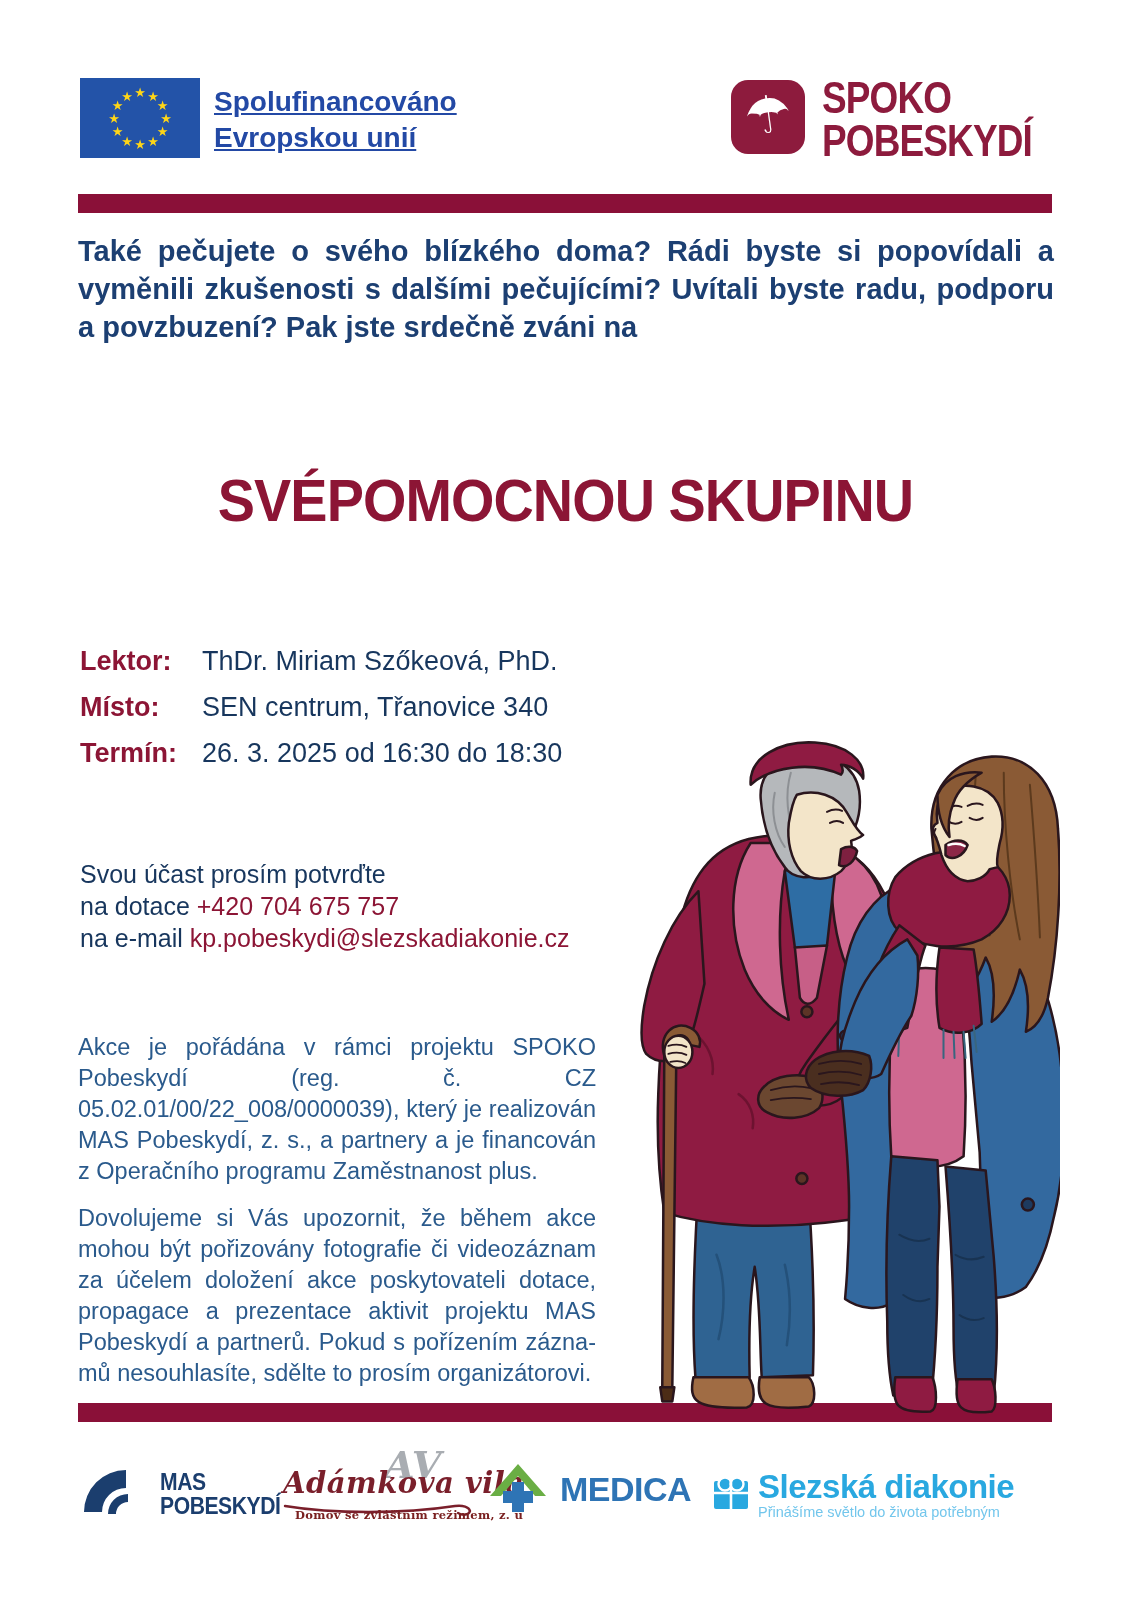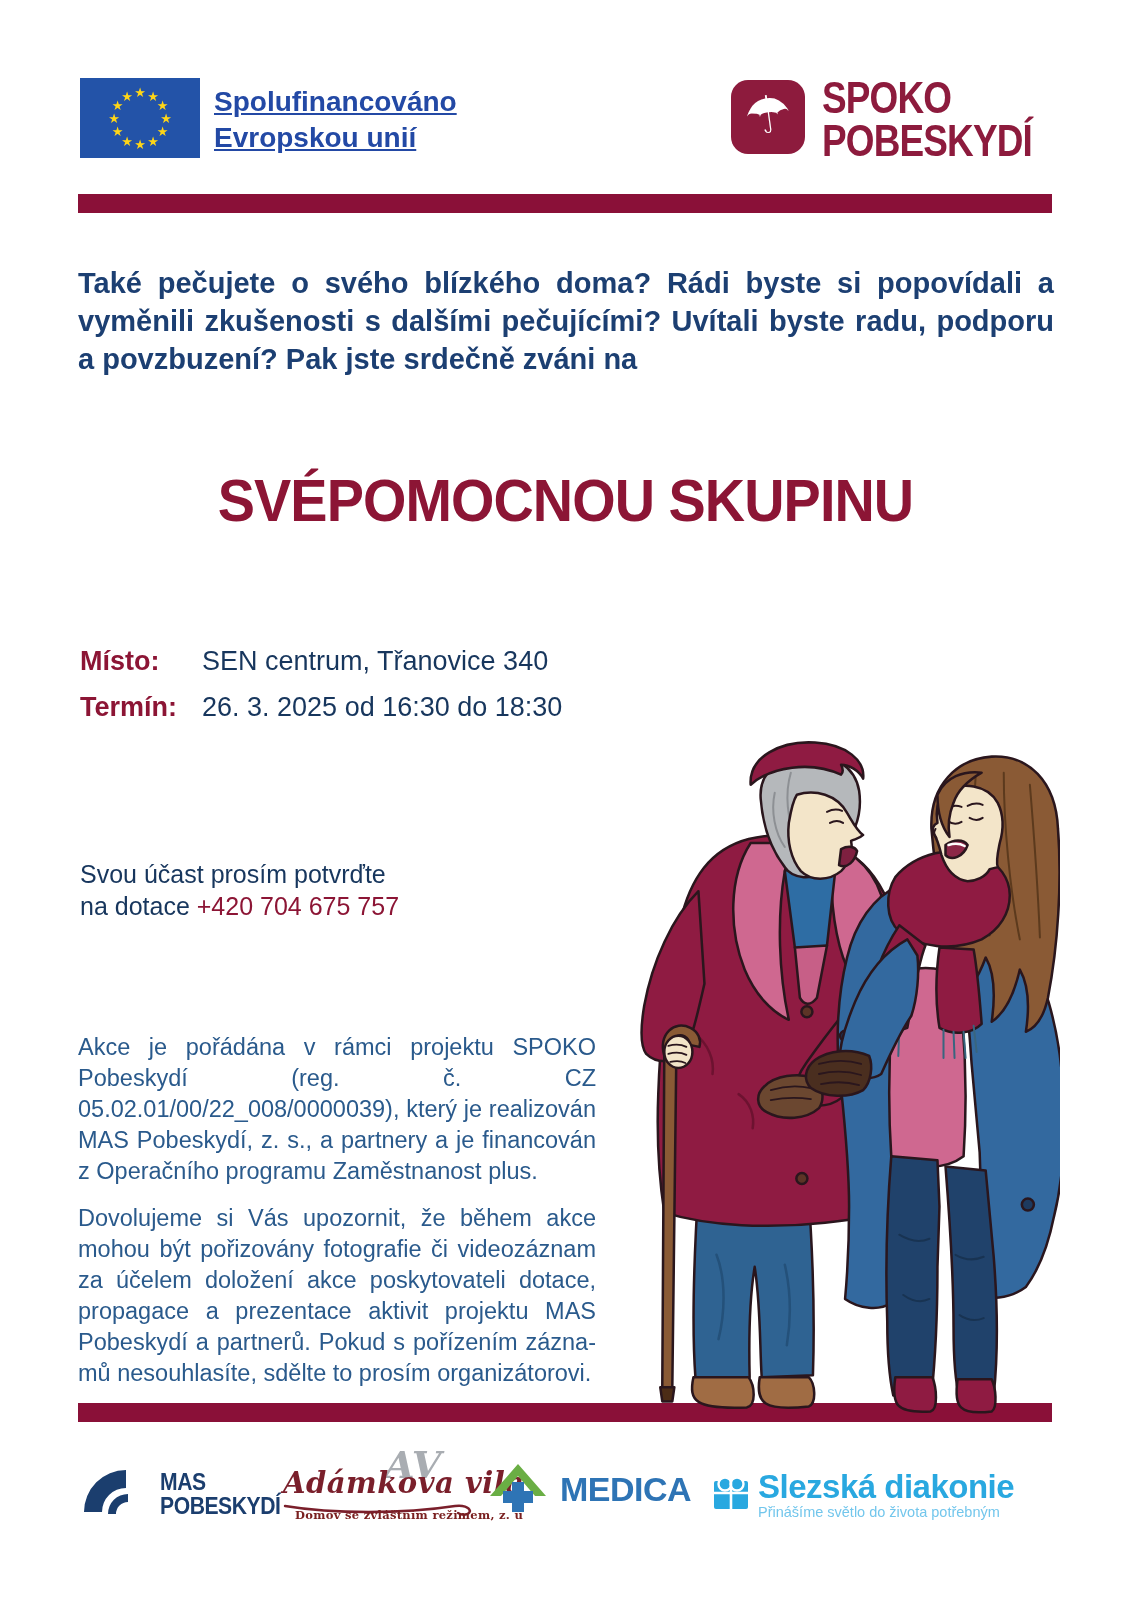--- a/index.html
+++ b/index.html
@@ -24,21 +24,21 @@
   }
   .spoko-text{
     left:822px;top:76px;font-size:45px;line-height:43px;font-weight:800;color:#8d1b3d;
     letter-spacing:-1px;transform:scaleX(.82);transform-origin:left top;white-space:nowrap;
   }
   .rule{background:#8a1038;height:19px;width:974px;left:78px;z-index:1;}
   .rule-top{top:194px;}
   .rule-bottom{top:1403px;}
   
   .intro{
-    left:78px;top:264px;width:976px;font-size:29px;font-weight:bold;color:#1c3f72;
+    left:78px;top:232px;width:976px;font-size:29px;font-weight:bold;color:#1c3f72;
     line-height:38px;text-align:justify;
   }
   .title{
     left:0;top:466px;width:100%;text-align:center;font-size:60px;font-weight:800;
     color:#8c1535;letter-spacing:-1px;transform:scaleX(.93);white-space:nowrap;
   }
   
   .details{left:80px;top:646px;font-size:27px;}
   .detail-row{display:flex;margin-bottom:15px;}
   .detail-label{width:122px;color:#8c1535;font-weight:bold;flex:none;}
@@ -126,32 +126,37 @@
   </div>
 
   <div class="abs rule rule-top"></div>
 
   <div class="abs intro">Také pečujete o svého blízkého doma? Rádi byste si popovídali a vyměnili zkušenosti s dalšími pečujícími? Uvítali byste radu, podporu a povzbuzení? Pak jste srdečně zváni na</div>
 
   <div class="abs title">SVÉPOMOCNOU SKUPINU</div>
 
   <div class="abs details">
     <div class="detail-row">
+      <span class="detail-label">Lektor:</span>
+      <span class="detail-value">ThDr. Miriam Szőkeová, PhD.</span>
+    </div>
+    <div class="detail-row">
       <span class="detail-label">Místo:</span>
       <span class="detail-value">SEN centrum, Třanovice 340</span>
     </div>
     <div class="detail-row">
       <span class="detail-label">Termín:</span>
       <span class="detail-value"><b>26. 3. 2025</b><span> od 16:30 do 18:30</span></span>
     </div>
   </div>
 
   <div class="abs contact">
     <div>Svou účast prosím potvrďte</div>
     <div><span>na dotace </span><span class="accent">+420 704 675 757</span></div>
+    <div><span>na e-mail </span><span class="accent">kp.pobeskydi@slezskadiakonie.cz</span></div>
   </div>
 
   <div class="abs bodytext">
     <p>Akce je pořádána v rámci projektu SPOKO Pobeskydí (reg. č. CZ 05.02.01/00/22_008/0000039), který je realizován MAS Pobeskydí, z. s., a partnery a je financován z Operačního programu Zaměstna­nost plus.</p>
     <p>Dovolujeme si Vás upozornit, že během akce mohou být pořizovány fotografie či videozáznam za účelem doložení akce poskytovateli dotace, propagace a prezentace aktivit projektu MAS Pobeskydí a partnerů. Pokud s pořízením zázna­mů nesouhlasíte, sdělte to prosím organizátorovi.</p>
   </div>
 
   <span class="abs illustration">
     <svg width="462" height="684" viewBox="0 0 460 680">
       <g stroke="#2a161d" stroke-width="2.5" stroke-linejoin="round" stroke-linecap="round">

